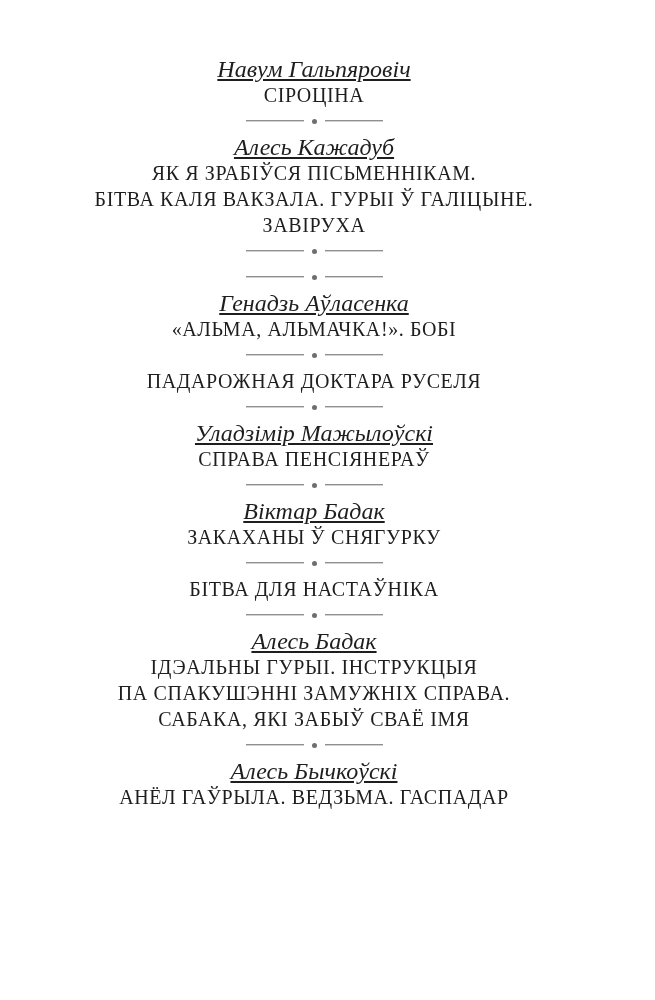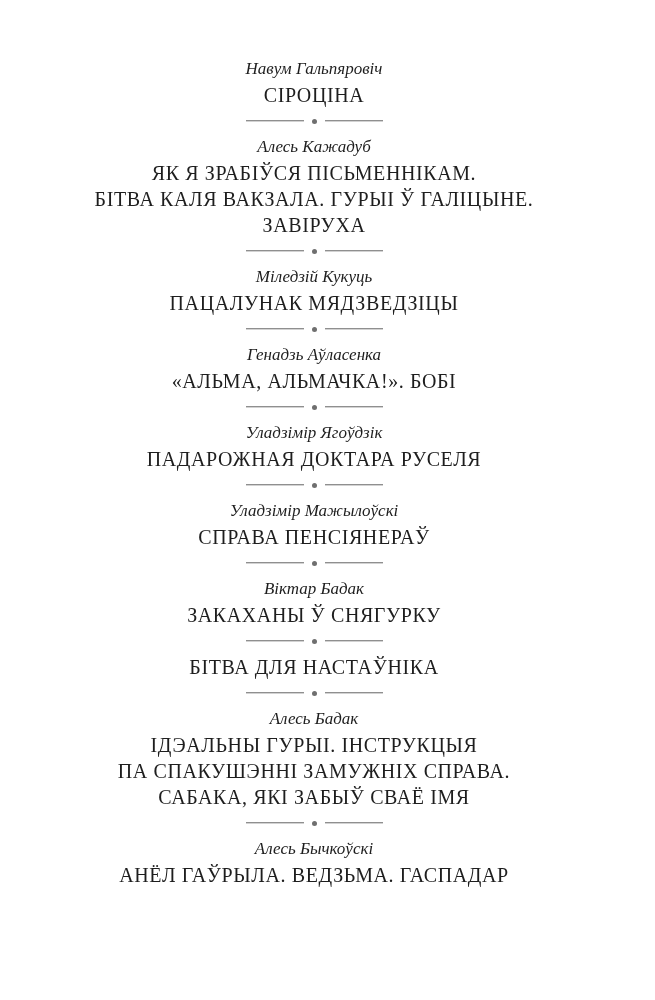--- a/index.html
+++ b/index.html
@@ -23,23 +23,24 @@
     overflow: hidden;
   }
   
   .toc {
     width: 628px;
     padding-top: 56px;
     text-align: center;
   }
   .entry .author {
     font-style: italic;
-    font-size: 17px;
+    font-size: 24px;
     line-height: 26px;
     white-space: nowrap;
+    text-decoration: underline;
   }
   .entry .title {
     font-weight: normal;
     font-size: 20px;
     line-height: 26px;
     letter-spacing: 0.6px;
   }
   .title-line {
     display: block;
     white-space: nowrap;
@@ -91,26 +92,20 @@
           <span class="title-line">ЗАВІРУХА</span>
         </h2>
   </section>
 
   <div class="divider">
     <span class="rule"></span>
     <span class="dot"></span>
     <span class="rule"></span>
   </div>
 
-  <section class="entry">
-    <p class="author">Міледзій Кукуць</p>
-    <h2 class="title">
-          <span class="title-line">ПАЦАЛУНАК МЯДЗВЕДЗІЦЫ</span>
-        </h2>
-  </section>
 
   <div class="divider">
     <span class="rule"></span>
     <span class="dot"></span>
     <span class="rule"></span>
   </div>
 
   <section class="entry">
     <p class="author">Генадзь Аўласенка</p>
     <h2 class="title">
@@ -118,21 +113,20 @@
         </h2>
   </section>
 
   <div class="divider">
     <span class="rule"></span>
     <span class="dot"></span>
     <span class="rule"></span>
   </div>
 
   <section class="entry">
-    <p class="author">Уладзімір Ягоўдзік</p>
     <h2 class="title">
           <span class="title-line">ПАДАРОЖНАЯ ДОКТАРА РУСЕЛЯ</span>
         </h2>
   </section>
 
   <div class="divider">
     <span class="rule"></span>
     <span class="dot"></span>
     <span class="rule"></span>
   </div>

